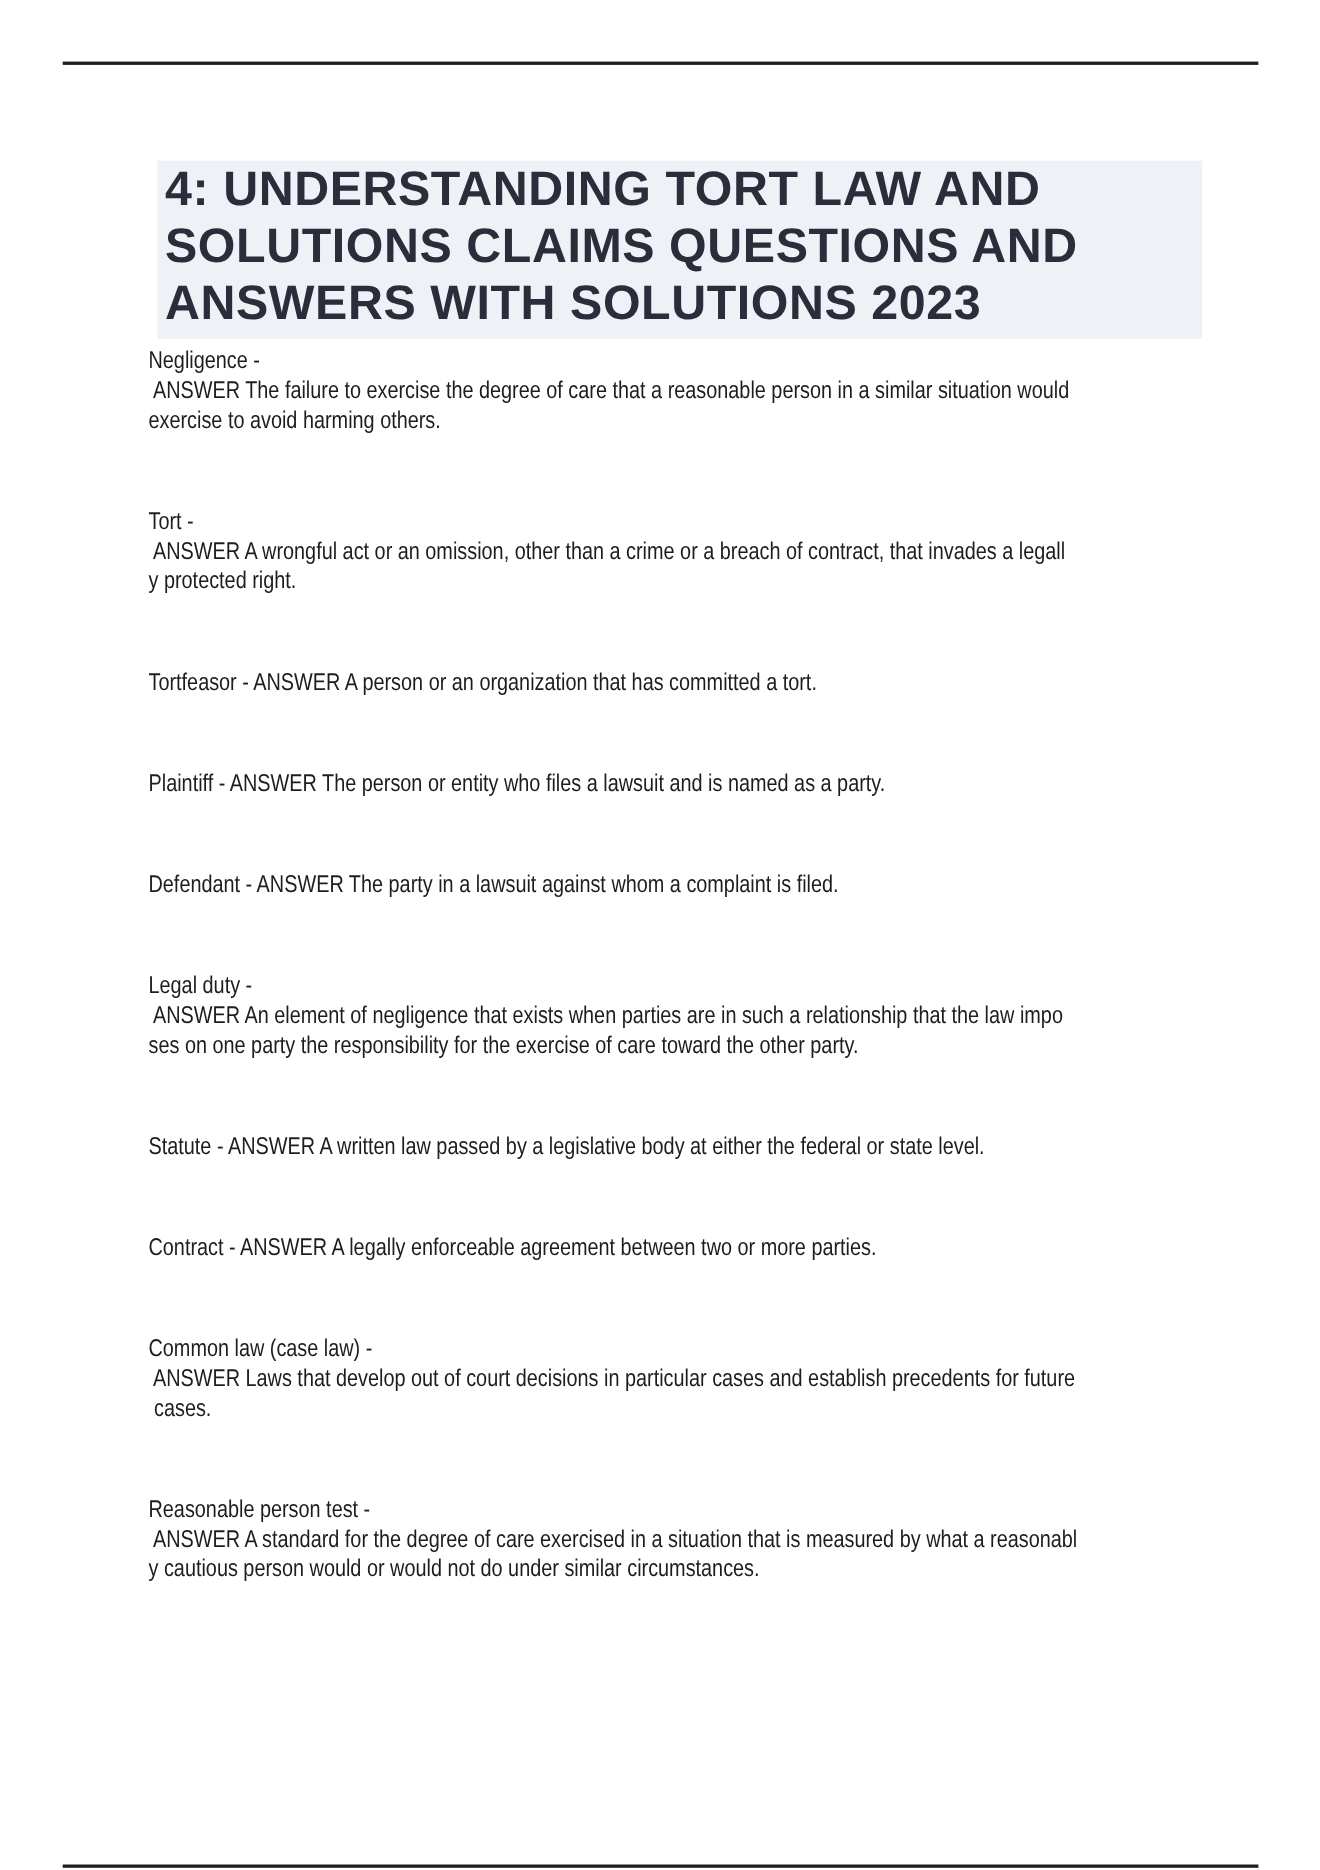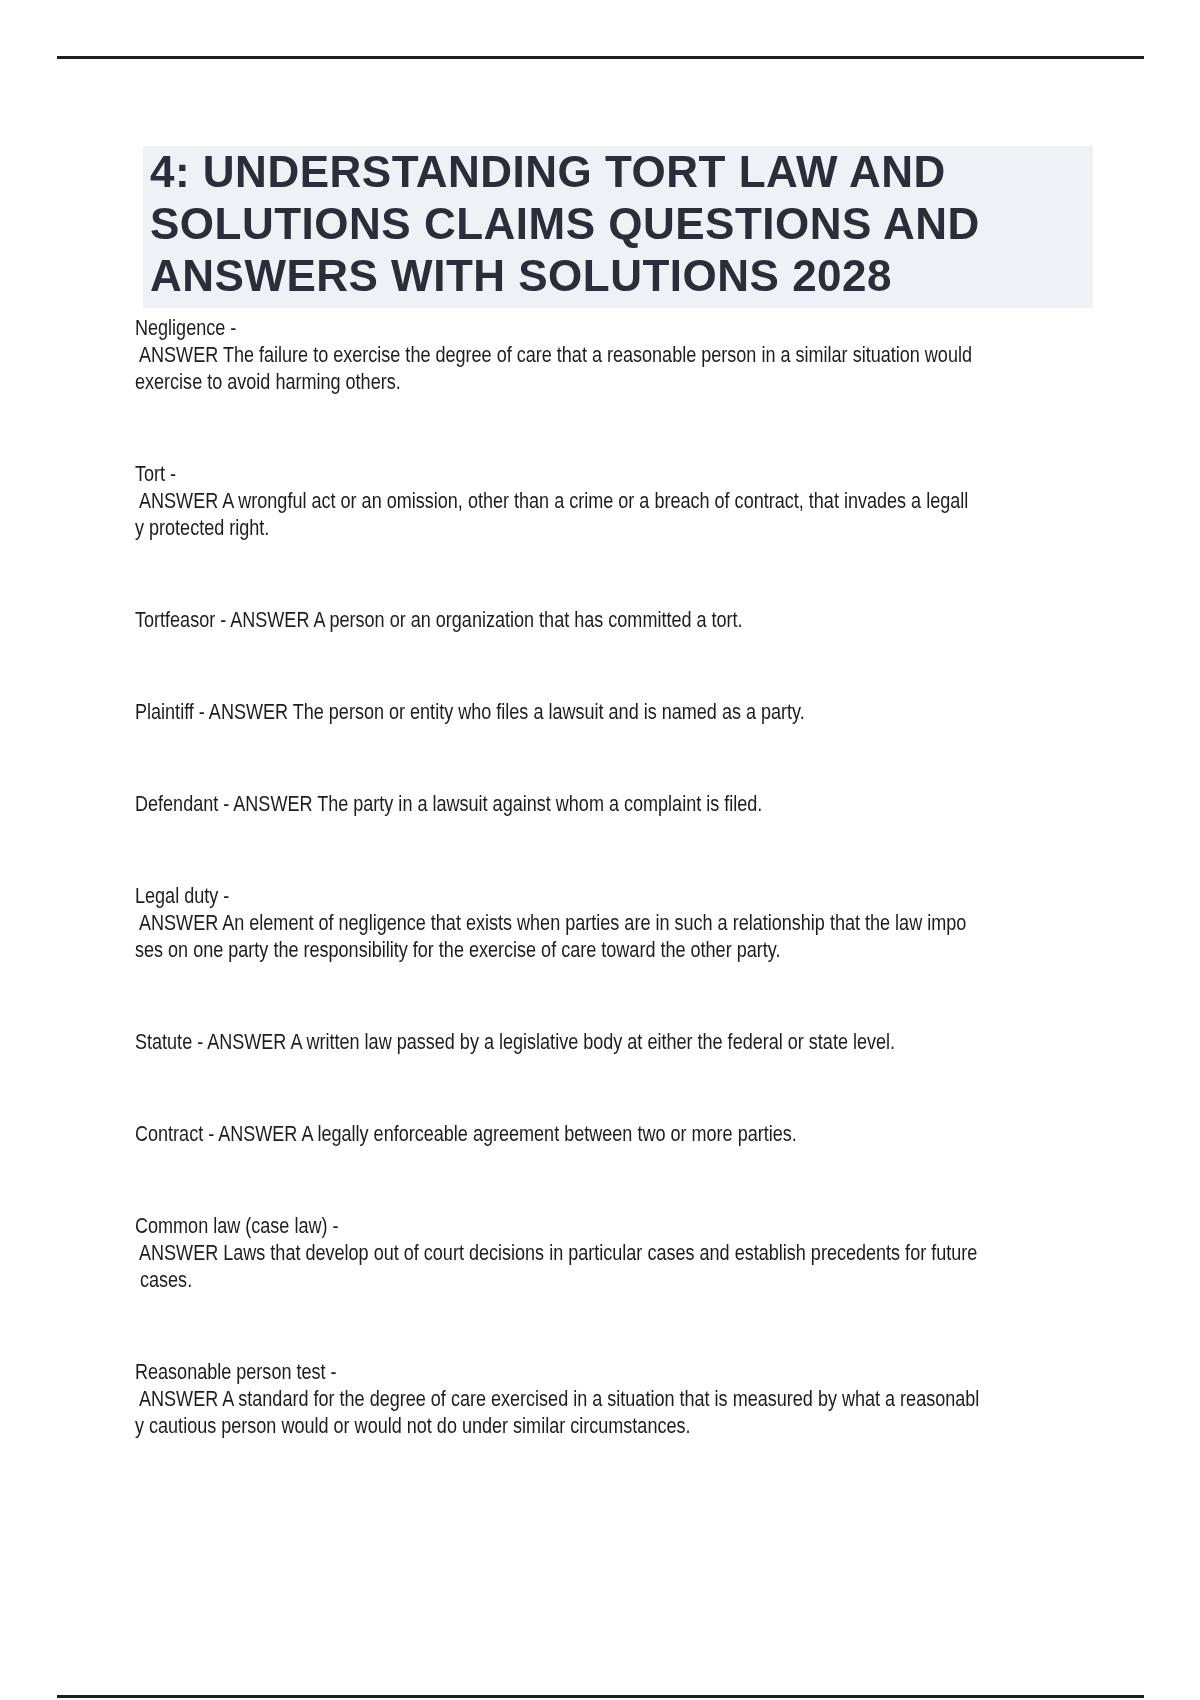--- a/index.html
+++ b/index.html
@@ -54,21 +54,21 @@
 </style>
 </head>
 <body>
 
 <div class="page">
   <div class="rule rule-top" style="background: rgb(31, 31, 31);"></div>
 
   <h1 class="title-block" style="background: rgb(239, 241, 246); color: rgb(43, 46, 58);">
       <div class="title-line">4: UNDERSTANDING TORT LAW AND</div>
       <div class="title-line">SOLUTIONS CLAIMS QUESTIONS AND</div>
-      <div class="title-line">ANSWERS WITH SOLUTIONS 2028</div>
+      <div class="title-line">ANSWERS WITH SOLUTIONS 2023</div>
     </h1>
 
   <div class="qa-list" style="color: rgb(29, 29, 29);">
       <div class="qa-entry">
         <div class="qa-line">Negligence -</div>
         <div class="qa-line"> ANSWER The failure to exercise the degree of care that a reasonable person in a similar situation would</div>
         <div class="qa-line">exercise to avoid harming others.</div>
       </div>
       <div class="qa-entry">
         <div class="qa-line">Tort -</div>

